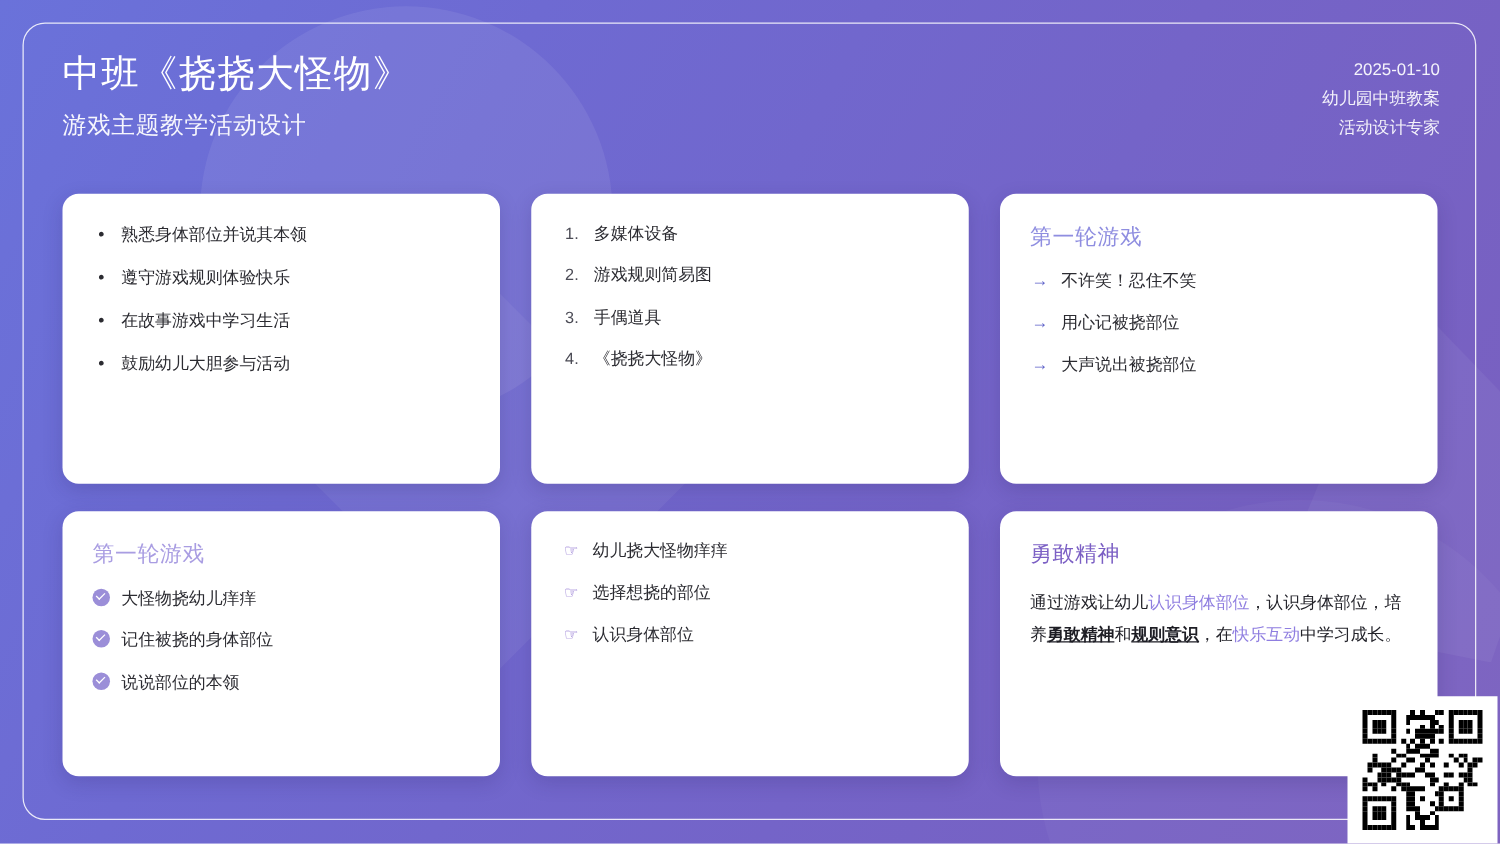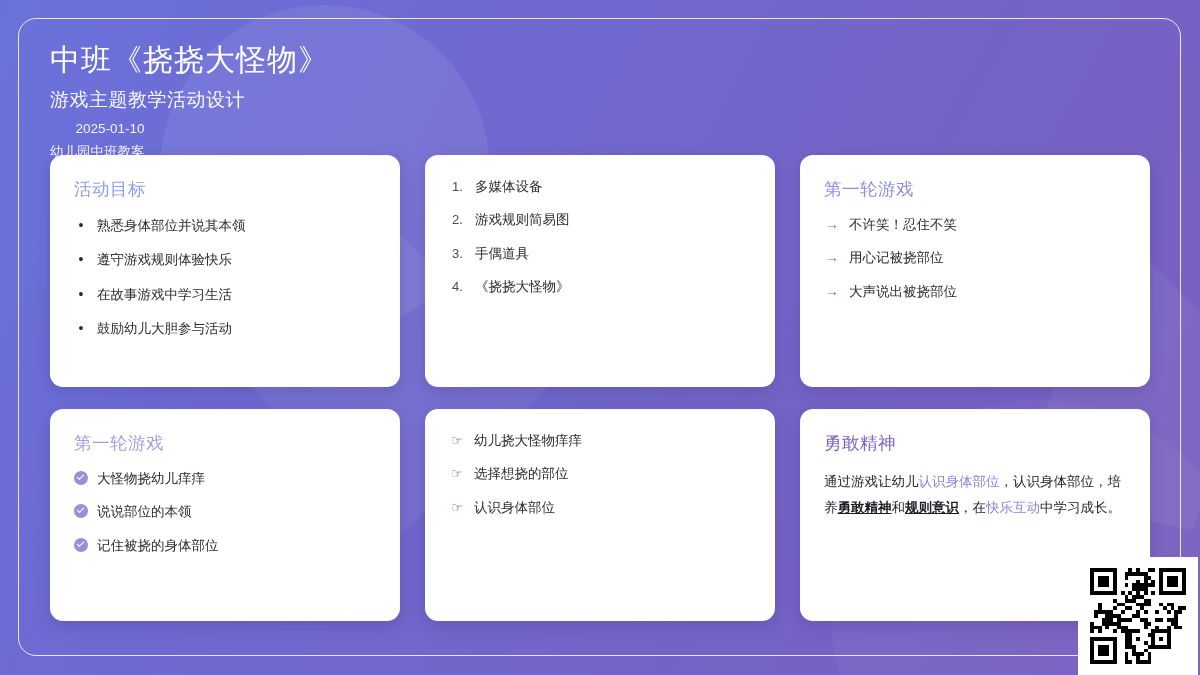--- a/index.html
+++ b/index.html
@@ -49,21 +49,20 @@
     border-radius: 18px;
     pointer-events: none;
   }
   
   .header {
     position: absolute;
     left: 50px; top: 40px; right: 48px;
     display: flex;
     align-items: flex-start;
     justify-content: space-between;
-    flex-direction: column;
   }
   .title-block { }
   .title {
     font-size: 30px;
     color: #ffffff;
     font-weight: 400;
     letter-spacing: 1px;
     line-height: 1.35;
   }
   .subtitle {
@@ -192,21 +191,20 @@
     <div class="meta">
       <div>2025-01-10</div>
       <div>幼儿园中班教案</div>
       <div>活动设计专家</div>
     </div>
   </div>
 
   <div class="grid">
 
     <div class="card">
-      <div class="card-title t-blue">活动目标</div>
       <ul class="items">
         <li class="item">
           <span class="bullet-mark bullet-dot">•</span>
           <span>熟悉身体部位并说其本领</span>
         </li>
         <li class="item">
           <span class="bullet-mark bullet-dot">•</span>
           <span>遵守游戏规则体验快乐</span>
         </li>
         <li class="item">
@@ -261,25 +259,25 @@
 
     <div class="card">
       <div class="card-title t-lav">第一轮游戏</div>
       <ul class="items">
         <li class="item">
           <span class="bullet-mark bullet-check"></span>
           <span>大怪物挠幼儿痒痒</span>
         </li>
         <li class="item">
           <span class="bullet-mark bullet-check"></span>
+          <span>记住被挠的身体部位</span>
+        </li>
+        <li class="item">
+          <span class="bullet-mark bullet-check"></span>
           <span>说说部位的本领</span>
-        </li>
-        <li class="item">
-          <span class="bullet-mark bullet-check"></span>
-          <span>记住被挠的身体部位</span>
         </li>
       </ul>
     </div>
 
     <div class="card">
       <ul class="items">
         <li class="item">
           <span class="bullet-mark bullet-hand">☞</span>
           <span>幼儿挠大怪物痒痒</span>
         </li>

